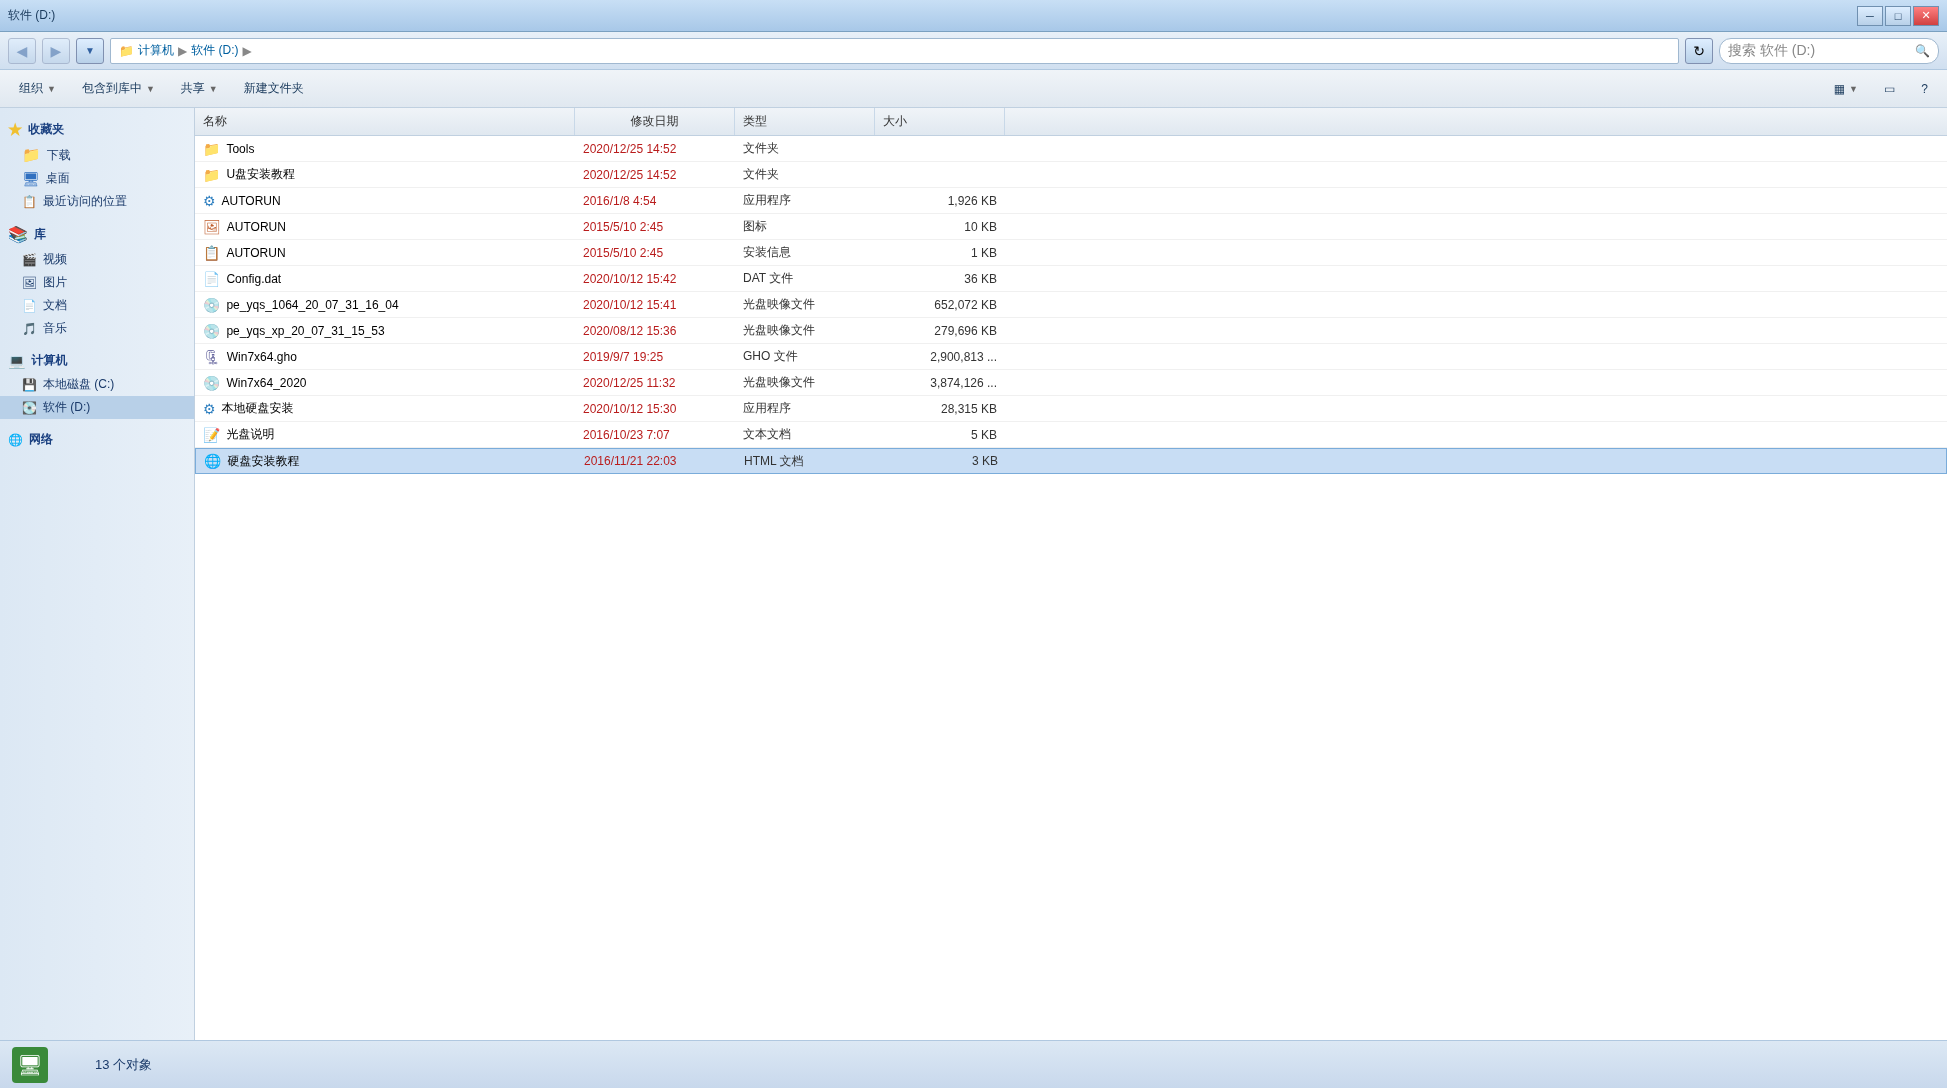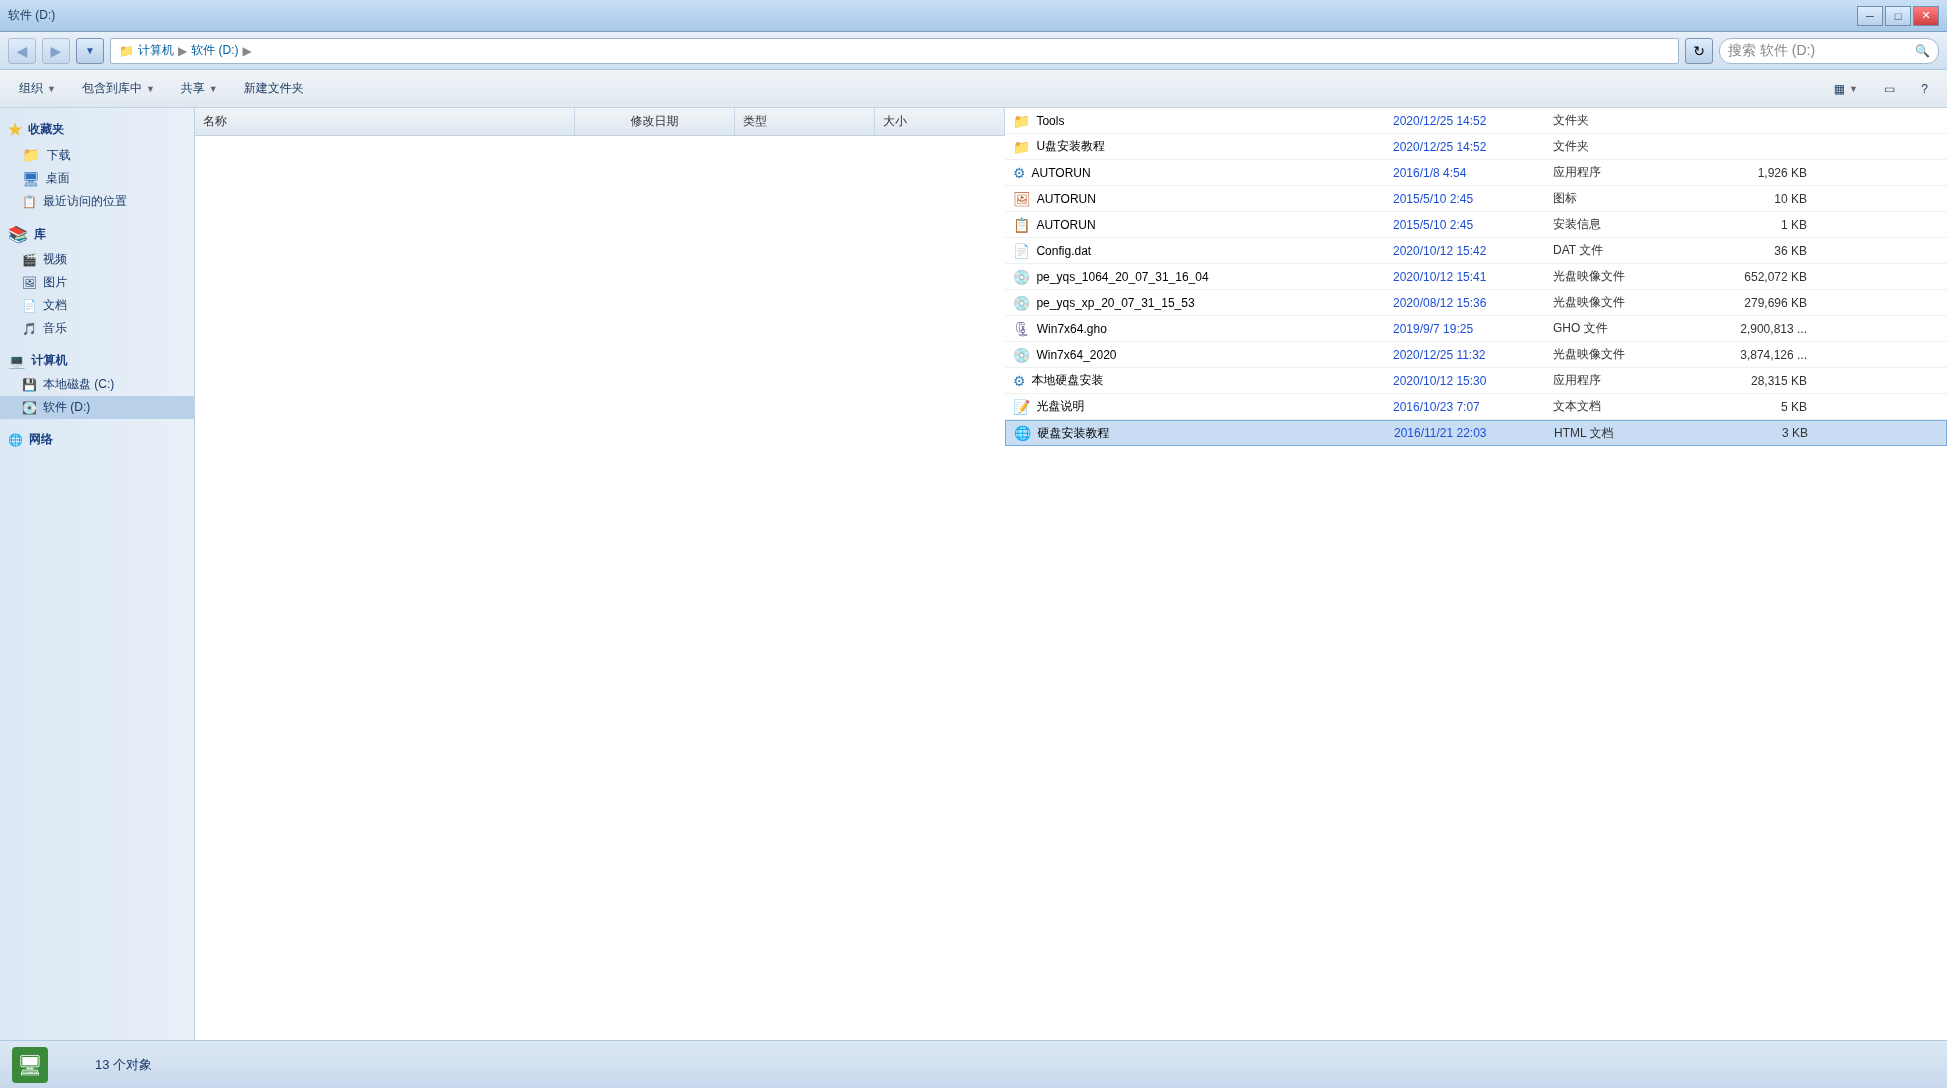--- a/index.html
+++ b/index.html
@@ -179,20 +179,21 @@
     .icon-folder { color: #e8a020; font-size: 15px; }
     .icon-blue { color: #3070c0; font-size: 14px; }
     .icon-computer { color: #3060a0; font-size: 14px; }
     .star-icon { color: #f0c030; font-size: 16px; }
     .library-icon { color: #4080c0; font-size: 16px; }
 
     
     .file-area {
       flex: 1;
       display: flex;
+      flex-direction: column;
       background: white;
     }
 
     
     .col-headers {
       display: flex;
       align-items: center;
       height: 28px;
       background: linear-gradient(to bottom, #f0f4f8, #e0e8f0);
       border-bottom: 1px solid #c0d0e0;
@@ -229,21 +230,21 @@
     .file-row.selected { background: #c8ddf4; border: 1px solid #7aacda; }
     .file-cell {
       padding: 0 8px;
       display: flex;
       align-items: center;
       gap: 6px;
       overflow: hidden;
       white-space: nowrap;
     }
     .file-cell-name { width: 380px; }
-    .file-cell-date { width: 160px; color: #1d4ed8; }
+    .file-cell-date { width: 160px; color: #b91c1c; }
     .file-cell-type { width: 140px; color: #333; }
     .file-cell-size { width: 130px; color: #333; text-align: right; justify-content: flex-end; }
     .file-icon { font-size: 14px; }
     .icon-yellow-folder { color: #e8a020; }
     .icon-exe { color: #3080c0; }
     .icon-ico { color: #c06030; }
     .icon-inf { color: #808080; }
     .icon-dat { color: #606060; }
     .icon-img { color: #a050a0; }
     .icon-gho { color: #505090; }

